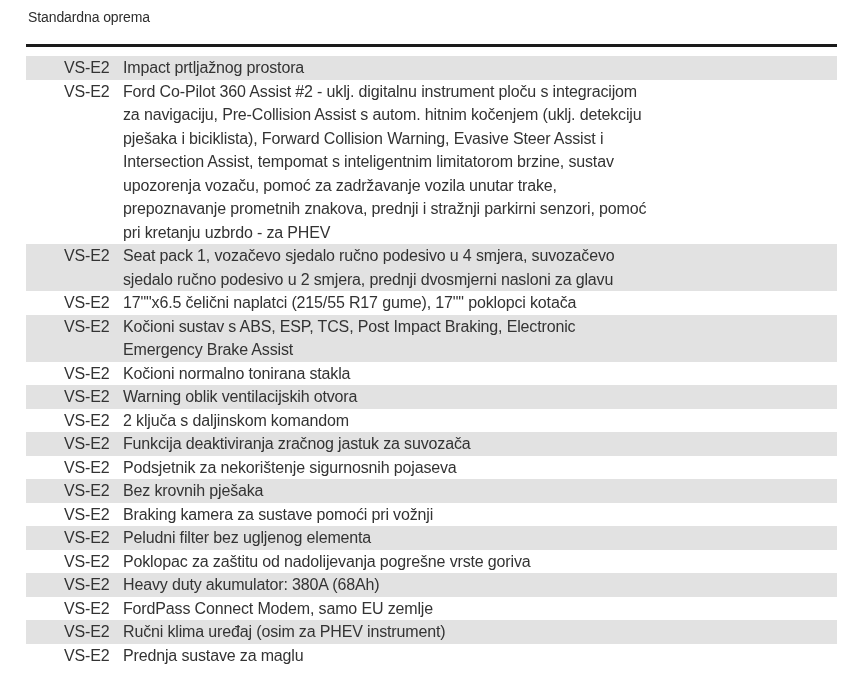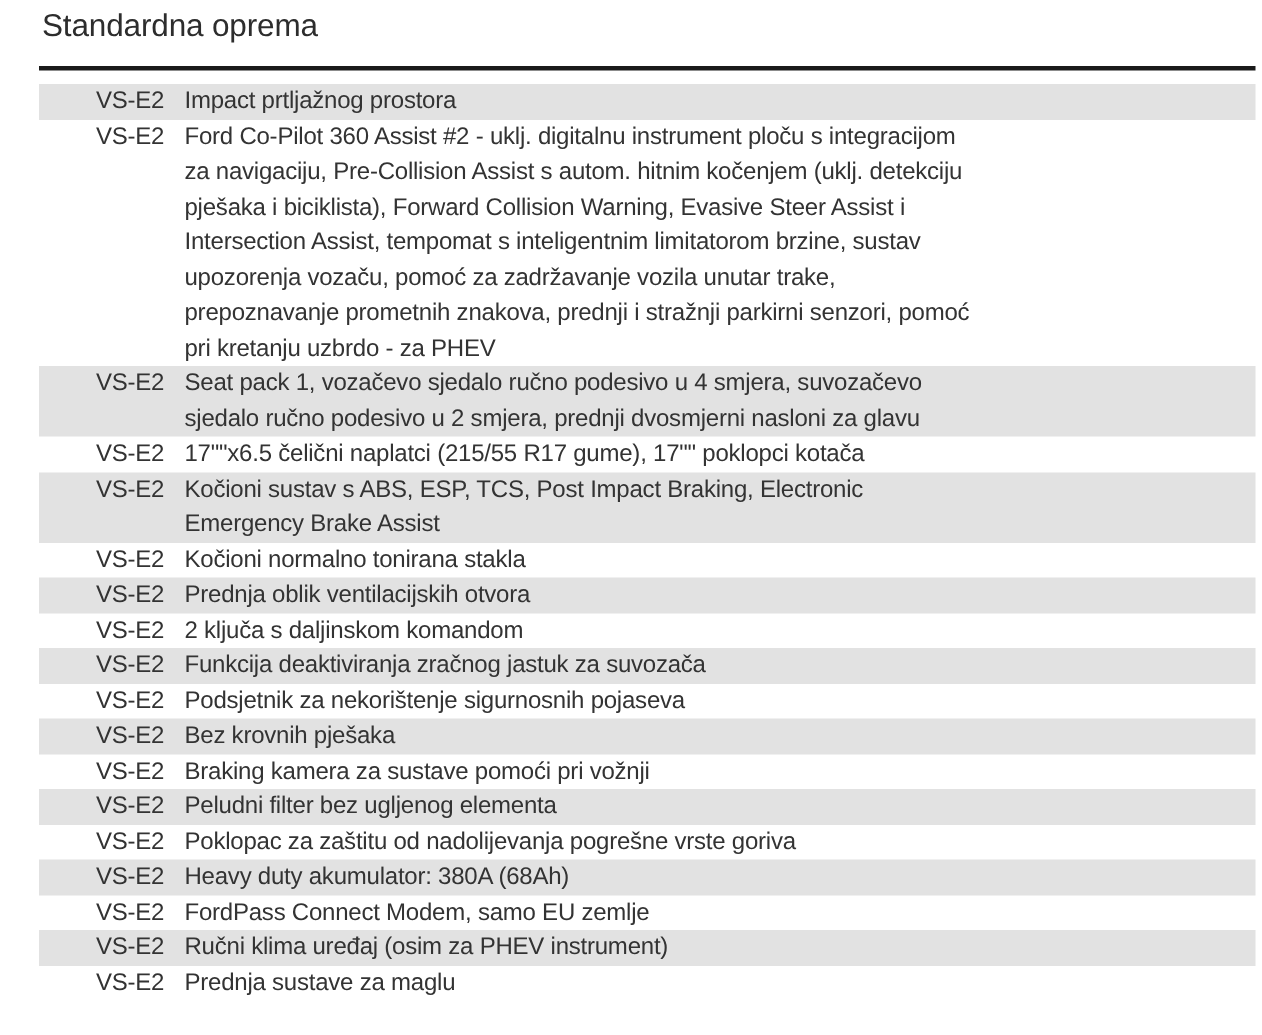--- a/index.html
+++ b/index.html
@@ -13,21 +13,21 @@
     height: 690px;
     background: #ffffff;
     font-family: "Liberation Sans", sans-serif;
     color: #333333;
     overflow: hidden;
   }
   .title {
     position: absolute;
     left: 28px;
     top: 7px;
-    font-size: 21px;
+    font-size: 14px;
     line-height: 21px;
     letter-spacing: -0.1px;
     color: #2d2d2d;
   }
   .rule {
     position: absolute;
     left: 26px;
     top: 44px;
     width: 811px;
     height: 3px;
@@ -92,21 +92,21 @@
         <span class="code">VS-E2</span>
         <span class="desc">Kočioni sustav s ABS, ESP, TCS, Post Impact Braking, Electronic
 Emergency Brake Assist</span>
       </div>
       <div class="row">
         <span class="code">VS-E2</span>
         <span class="desc">Kočioni normalno tonirana stakla</span>
       </div>
       <div class="row" style="background: rgb(226, 226, 226);">
         <span class="code">VS-E2</span>
-        <span class="desc">Prednja oblik ventilacijskih otvora</span>
+        <span class="desc">Warning oblik ventilacijskih otvora</span>
       </div>
       <div class="row">
         <span class="code">VS-E2</span>
         <span class="desc">2 ključa s daljinskom komandom</span>
       </div>
       <div class="row" style="background: rgb(226, 226, 226);">
         <span class="code">VS-E2</span>
         <span class="desc">Funkcija deaktiviranja zračnog jastuk za suvozača</span>
       </div>
       <div class="row">

